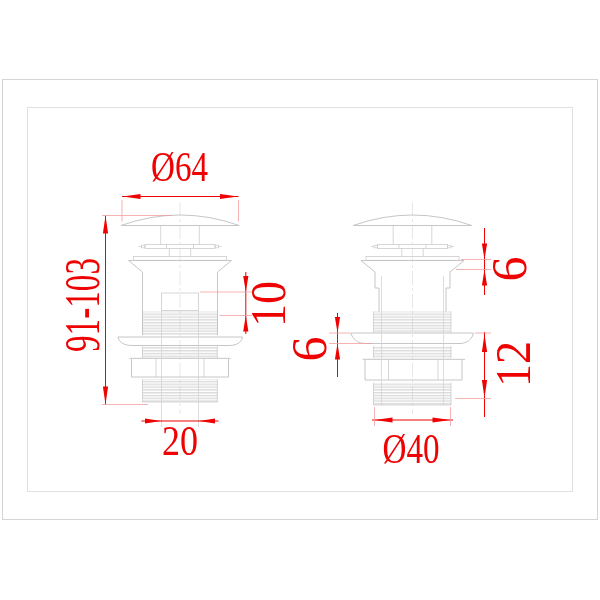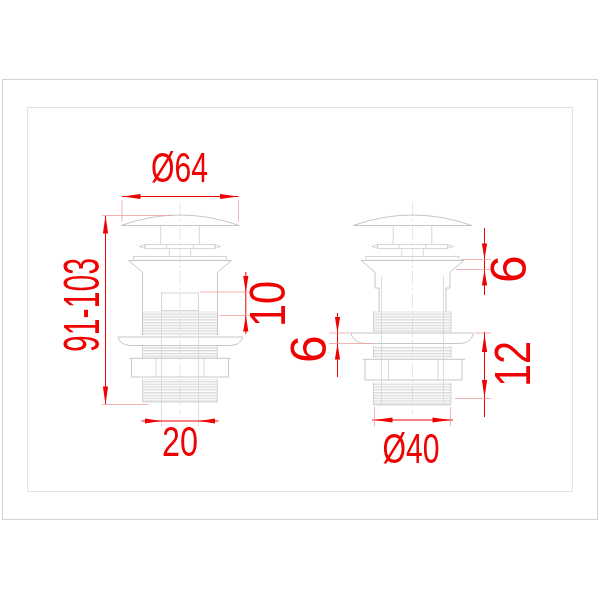--- a/index.html
+++ b/index.html
@@ -1,18 +1,18 @@
 <!DOCTYPE html>
 <html><head>
 <meta charset="utf-8">
 <style>
   html,body { margin:0; padding:0; background:#ffffff; }
   .canvas {
     position:relative; width:600px; height:600px; background:#ffffff;
-    font-family:Liberation Sans, sans-serif; overflow:hidden;
+    font-family:Liberation Serif, serif; overflow:hidden;
   }
   .frame-outer {
     position:absolute; left:2px; top:79px; width:594px; height:439px;
     border:1px solid #d4d4d4;
   }
   .frame-inner {
     position:absolute; left:27px; top:107px; width:544px; height:383px;
     border:1px solid #e1e1e1;
   }
   svg.drawing { position:absolute; left:0; top:0; }

